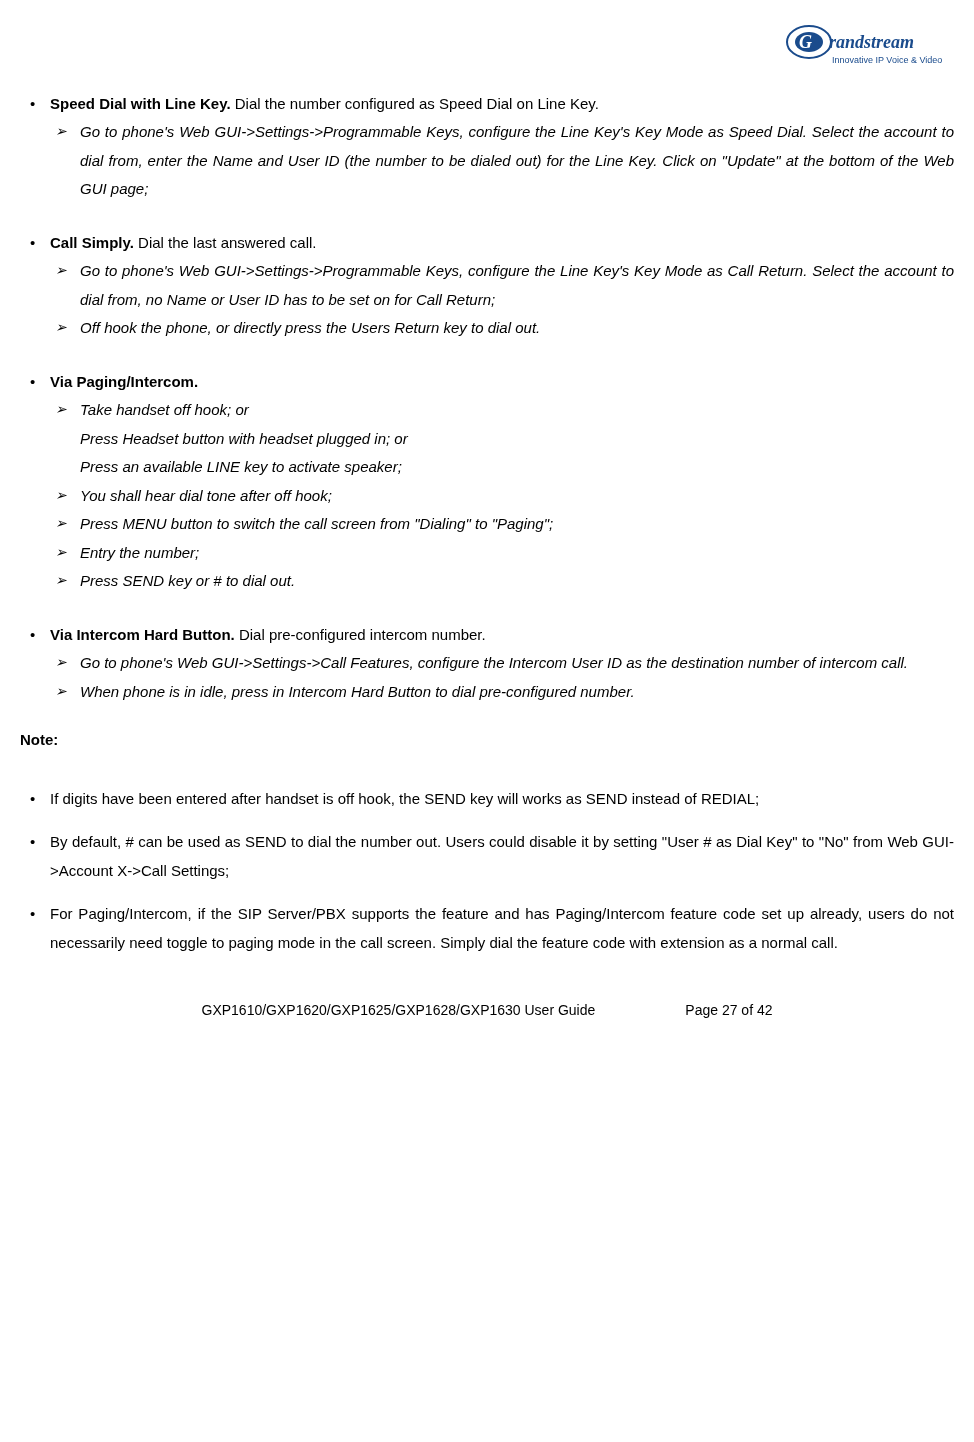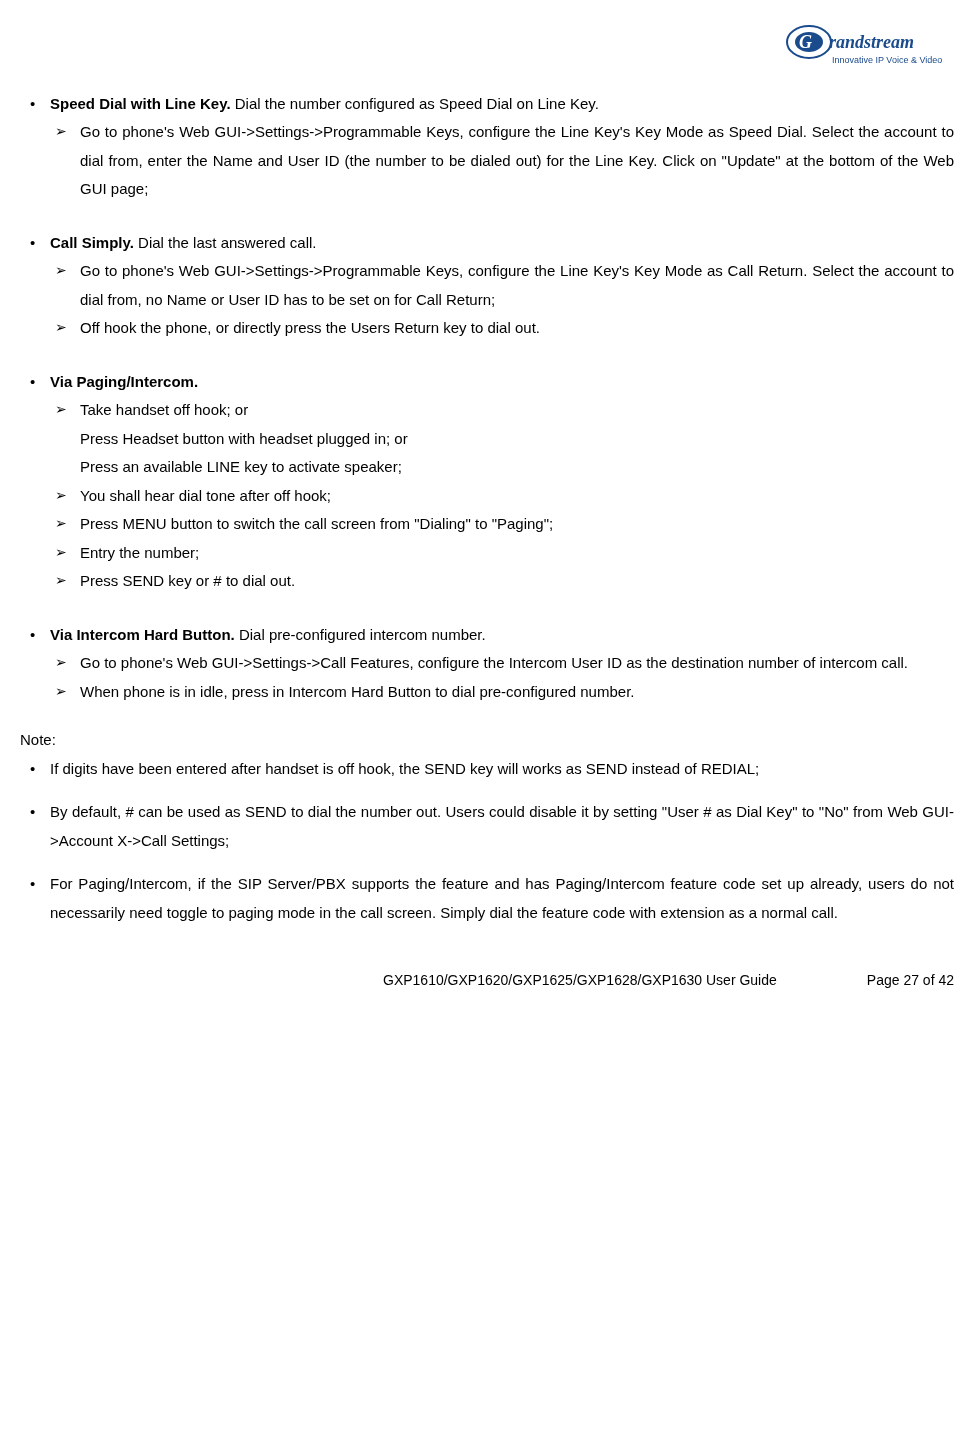--- a/index.html
+++ b/index.html
@@ -38,41 +38,43 @@
   }
   ul.sub {
     list-style: none;
     padding-left: 0;
     margin: 0;
   }
   ul.sub > li {
     position: relative;
     padding-left: 30px;
     text-align: justify;
+    font-style: italic;
   }
   ul.sub > li::before {
     content: "➢";
     position: absolute;
     left: 5px;
     top: 0;
     font-size: 14px;
   }
   .bold {
     font-weight: bold;
   }
   .section-gap {
     height: 25px;
   }
   .note-label {
-    font-weight: normal;
+    font-weight: bold;
     margin-top: 20px;
+    margin-bottom: 30px;
   }
   .footer {
     display: flex;
-    justify-content: flex-end;
+    justify-content: center;
     gap: 90px;
     font-size: 14px;
     margin-top: 40px;
     border-top: none;
   }
   ul.notes {
     list-style: none;
     padding-left: 0;
     margin: 0;
   }

